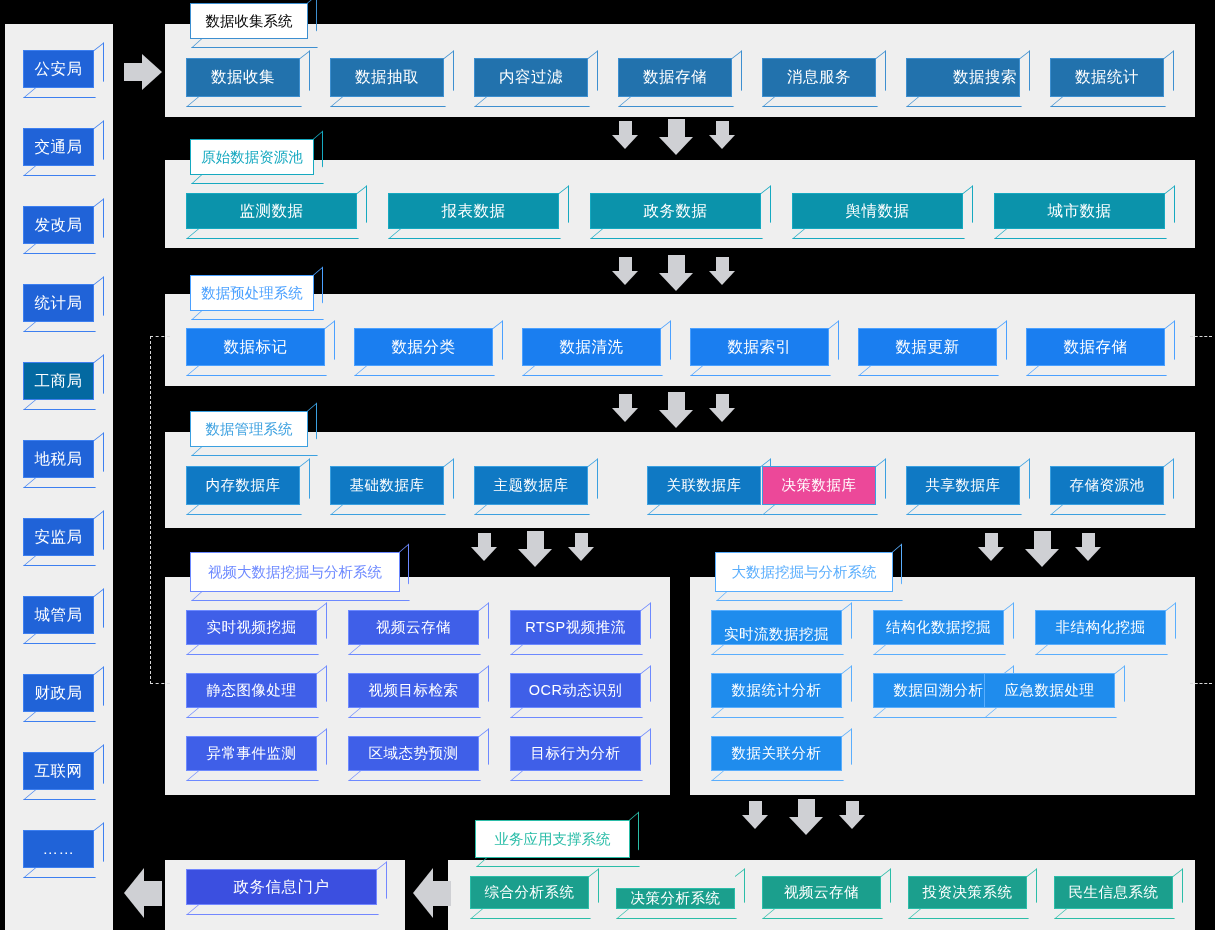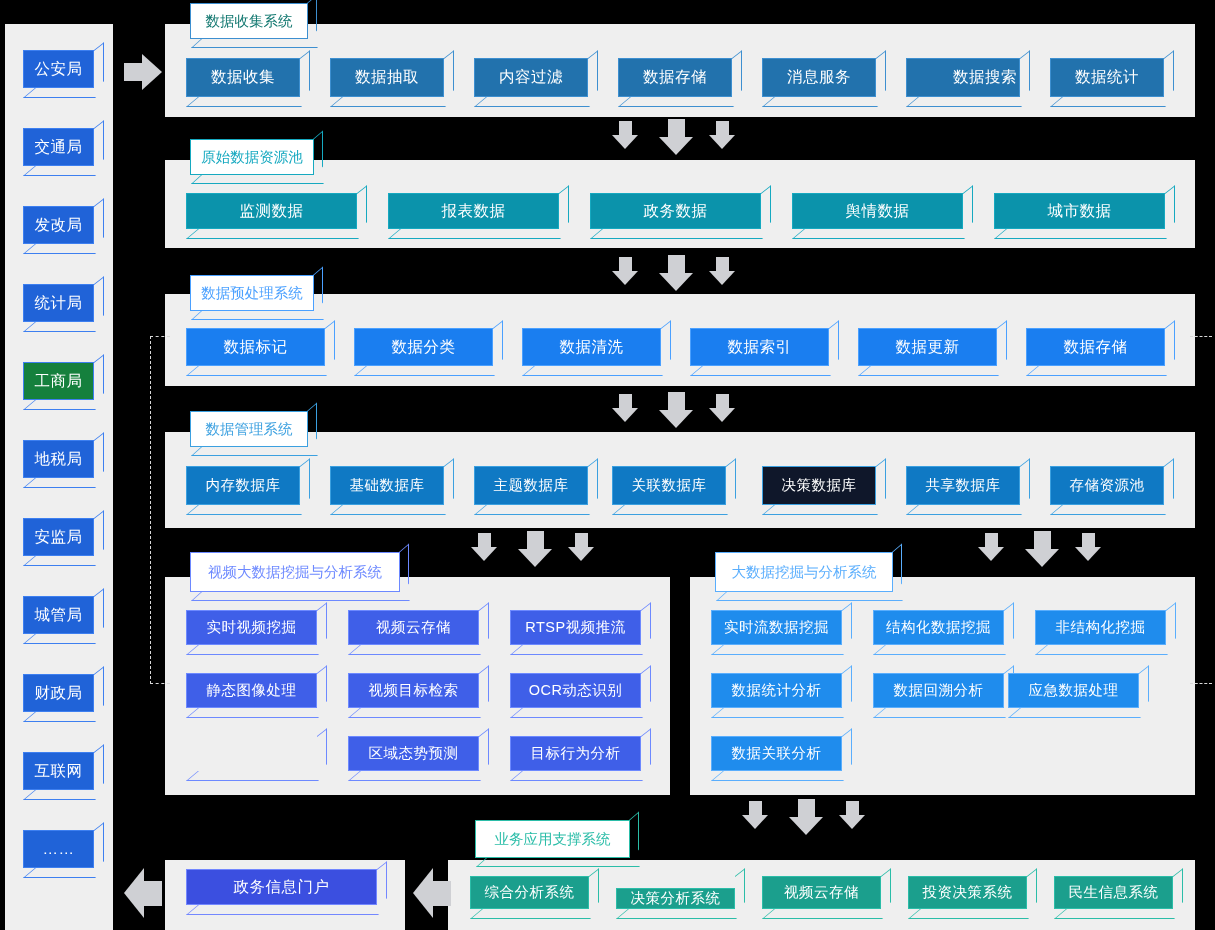--- a/index.html
+++ b/index.html
@@ -92,21 +92,21 @@
         <div class="flapB"></div>
       </div>
       <div class="box3d fs15" style="left: 18px; top: 260px; width: 80px; height: 47px; --edge: #3d7ff0;">
         <div class="face" style="background: rgb(32, 99, 216); border: 1px solid rgb(61, 127, 240);">
           <span>统计局</span>
         </div>
         <div class="flapR"></div>
         <div class="flapB"></div>
       </div>
       <div class="box3d fs15" style="left: 18px; top: 338px; width: 80px; height: 47px; --edge: #3d7ff0;">
-        <div class="face" style="background: #15803d; border: 1px solid rgb(61, 127, 240); align-items: center;">
+        <div class="face" style="background: #0369a1; border: 1px solid rgb(61, 127, 240); align-items: center;">
           <span>工商局</span>
         </div>
         <div class="flapR"></div>
         <div class="flapB"></div>
       </div>
       <div class="box3d fs15" style="left: 18px; top: 416px; width: 80px; height: 47px; --edge: #3d7ff0;">
         <div class="face" style="background: rgb(32, 99, 216); border: 1px solid rgb(61, 127, 240);">
           <span>地税局</span>
         </div>
         <div class="flapR"></div>
@@ -246,21 +246,21 @@
         <div style="position:absolute;right:0;top:12.5px;width:18px;height:25px;background:#cfd0d4;"></div>
         <div style="position:absolute;left:0;top:0;width:0;height:0;border-top:25px solid transparent;border-bottom:25px solid transparent;border-right:20px solid #cfd0d4;"></div>
       </div>
       <div style="position: absolute; left: 124px; top: 868px; width: 38px; height: 50px;">
         <div style="position:absolute;right:0;top:12.5px;width:18px;height:25px;background:#cfd0d4;"></div>
         <div style="position:absolute;left:0;top:0;width:0;height:0;border-top:25px solid transparent;border-bottom:25px solid transparent;border-right:20px solid #cfd0d4;"></div>
       </div>
     </div>
 
   <div id="tabs">
-      <div class="tab" style="left: 190px; top: 3px; width: 118px; height: 36px; --edge: #3d8fd0; color: #0f766e;">
+      <div class="tab" style="left: 190px; top: 3px; width: 118px; height: 36px; --edge: #3d8fd0; color: #000000;">
         <span>数据收集系统</span>
         <div class="flapR" style="position: absolute; top: -1px; right: -9px; width: 9px; bottom: 0px;">
           <div style="position:absolute;left:0;top:0;width:100%;height:100%;border-right:1.4px solid #3d8fd0;border-top:1.4px solid #3d8fd0;transform:skewY(-40deg);transform-origin:left top;"></div>
         </div>
         <div style="position: absolute; left: 0px; bottom: -9px; height: 9px; right: -9px;">
           <div style="position:absolute;left:0;top:0;width:100%;height:100%;border-bottom:1.4px solid #3d8fd0;border-left:1.4px solid #3d8fd0;transform:skewX(-48deg);transform-origin:left bottom;"></div>
         </div>
       </div>
       <div class="tab" style="left: 190px; top: 139px; width: 124px; height: 36px; --edge: #16a9c0; color: rgb(22, 169, 192);">
         <span>原始数据资源池</span>
@@ -459,29 +459,29 @@
         <div class="flapR"></div>
         <div class="flapB"></div>
       </div>
       <div class="box3d fs14" style="left: 474px; top: 466px; width: 123px; height: 48px; --edge: #3ba0e0;">
         <div class="face" style="background: rgb(15, 121, 196); border: 1px solid rgb(59, 160, 224);">
           <span>主题数据库</span>
         </div>
         <div class="flapR"></div>
         <div class="flapB"></div>
       </div>
-      <div class="box3d fs14" style="left: 612px; top: 466px; width: 123px; height: 48px; --edge: #3ba0e0;">
+      <div class="box3d fs14" style="left: 647px; top: 466px; width: 123px; height: 48px; --edge: #3ba0e0;">
         <div class="face" style="background: rgb(15, 121, 196); border: 1px solid rgb(59, 160, 224);">
           <span>关联数据库</span>
         </div>
         <div class="flapR"></div>
         <div class="flapB"></div>
       </div>
       <div class="box3d fs14" style="left: 762px; top: 466px; width: 123px; height: 48px; --edge: #3ba0e0;">
-        <div class="face" style="background: #0f172a; border: 1px solid rgb(59, 160, 224);">
+        <div class="face" style="background: #ec4899; border: 1px solid rgb(59, 160, 224);">
           <span>决策数据库</span>
         </div>
         <div class="flapR"></div>
         <div class="flapB"></div>
       </div>
       <div class="box3d fs14" style="left: 906px; top: 466px; width: 123px; height: 48px; --edge: #3ba0e0;">
         <div class="face" style="background: rgb(15, 121, 196); border: 1px solid rgb(59, 160, 224);">
           <span>共享数据库</span>
         </div>
         <div class="flapR"></div>
@@ -530,39 +530,42 @@
         <div class="flapB"></div>
       </div>
       <div class="box3d fs14" style="left: 510px; top: 673px; width: 140px; height: 44px; --edge: #6d89ff;">
         <div class="face" style="background: rgb(63, 95, 232); border: 1px solid rgb(109, 137, 255);">
           <span>OCR动态识别</span>
         </div>
         <div class="flapR"></div>
         <div class="flapB"></div>
       </div>
       <div class="box3d fs14" style="left: 186px; top: 736px; width: 140px; height: 44px; --edge: #6d89ff;">
+        <div class="face" style="background: rgb(63, 95, 232); border: 1px solid rgb(109, 137, 255);">
+          <span>异常事件监测</span>
+        </div>
         <div class="flapR"></div>
         <div class="flapB"></div>
       </div>
       <div class="box3d fs14" style="left: 348px; top: 736px; width: 140px; height: 44px; --edge: #6d89ff;">
         <div class="face" style="background: rgb(63, 95, 232); border: 1px solid rgb(109, 137, 255);">
           <span>区域态势预测</span>
         </div>
         <div class="flapR"></div>
         <div class="flapB"></div>
       </div>
       <div class="box3d fs14" style="left: 510px; top: 736px; width: 140px; height: 44px; --edge: #6d89ff;">
         <div class="face" style="background: rgb(63, 95, 232); border: 1px solid rgb(109, 137, 255);">
           <span>目标行为分析</span>
         </div>
         <div class="flapR"></div>
         <div class="flapB"></div>
       </div>
       <div class="box3d fs14" style="left: 711px; top: 610px; width: 140px; height: 44px; --edge: #5aaefd;">
-        <div class="face" style="background: rgb(31, 140, 237); border: 1px solid rgb(90, 174, 253);">
+        <div class="face" style="background: rgb(31, 140, 237); border: 1px solid rgb(90, 174, 253); align-items: flex-end;">
           <span>实时流数据挖掘</span>
         </div>
         <div class="flapR"></div>
         <div class="flapB"></div>
       </div>
       <div class="box3d fs14" style="left: 873px; top: 610px; width: 140px; height: 44px; --edge: #5aaefd;">
         <div class="face" style="background: rgb(31, 140, 237); border: 1px solid rgb(90, 174, 253);">
           <span>结构化数据挖掘</span>
         </div>
         <div class="flapR"></div>
@@ -582,21 +585,21 @@
         <div class="flapR"></div>
         <div class="flapB"></div>
       </div>
       <div class="box3d fs14" style="left: 873px; top: 673px; width: 140px; height: 44px; --edge: #5aaefd;">
         <div class="face" style="background: rgb(31, 140, 237); border: 1px solid rgb(90, 174, 253);">
           <span>数据回溯分析</span>
         </div>
         <div class="flapR"></div>
         <div class="flapB"></div>
       </div>
-      <div class="box3d fs14" style="left: 1008px; top: 673px; width: 140px; height: 44px; text-align: right; --edge: #5aaefd;">
+      <div class="box3d fs14" style="left: 984px; top: 673px; width: 140px; height: 44px; text-align: right; --edge: #5aaefd;">
         <div class="face" style="background: rgb(31, 140, 237); border: 1px solid rgb(90, 174, 253);">
           <span>应急数据处理</span>
         </div>
         <div class="flapR"></div>
         <div class="flapB"></div>
       </div>
       <div class="box3d fs14" style="left: 711px; top: 736px; width: 140px; height: 44px; --edge: #5aaefd;">
         <div class="face" style="background: rgb(31, 140, 237); border: 1px solid rgb(90, 174, 253);">
           <span>数据关联分析</span>
         </div>

